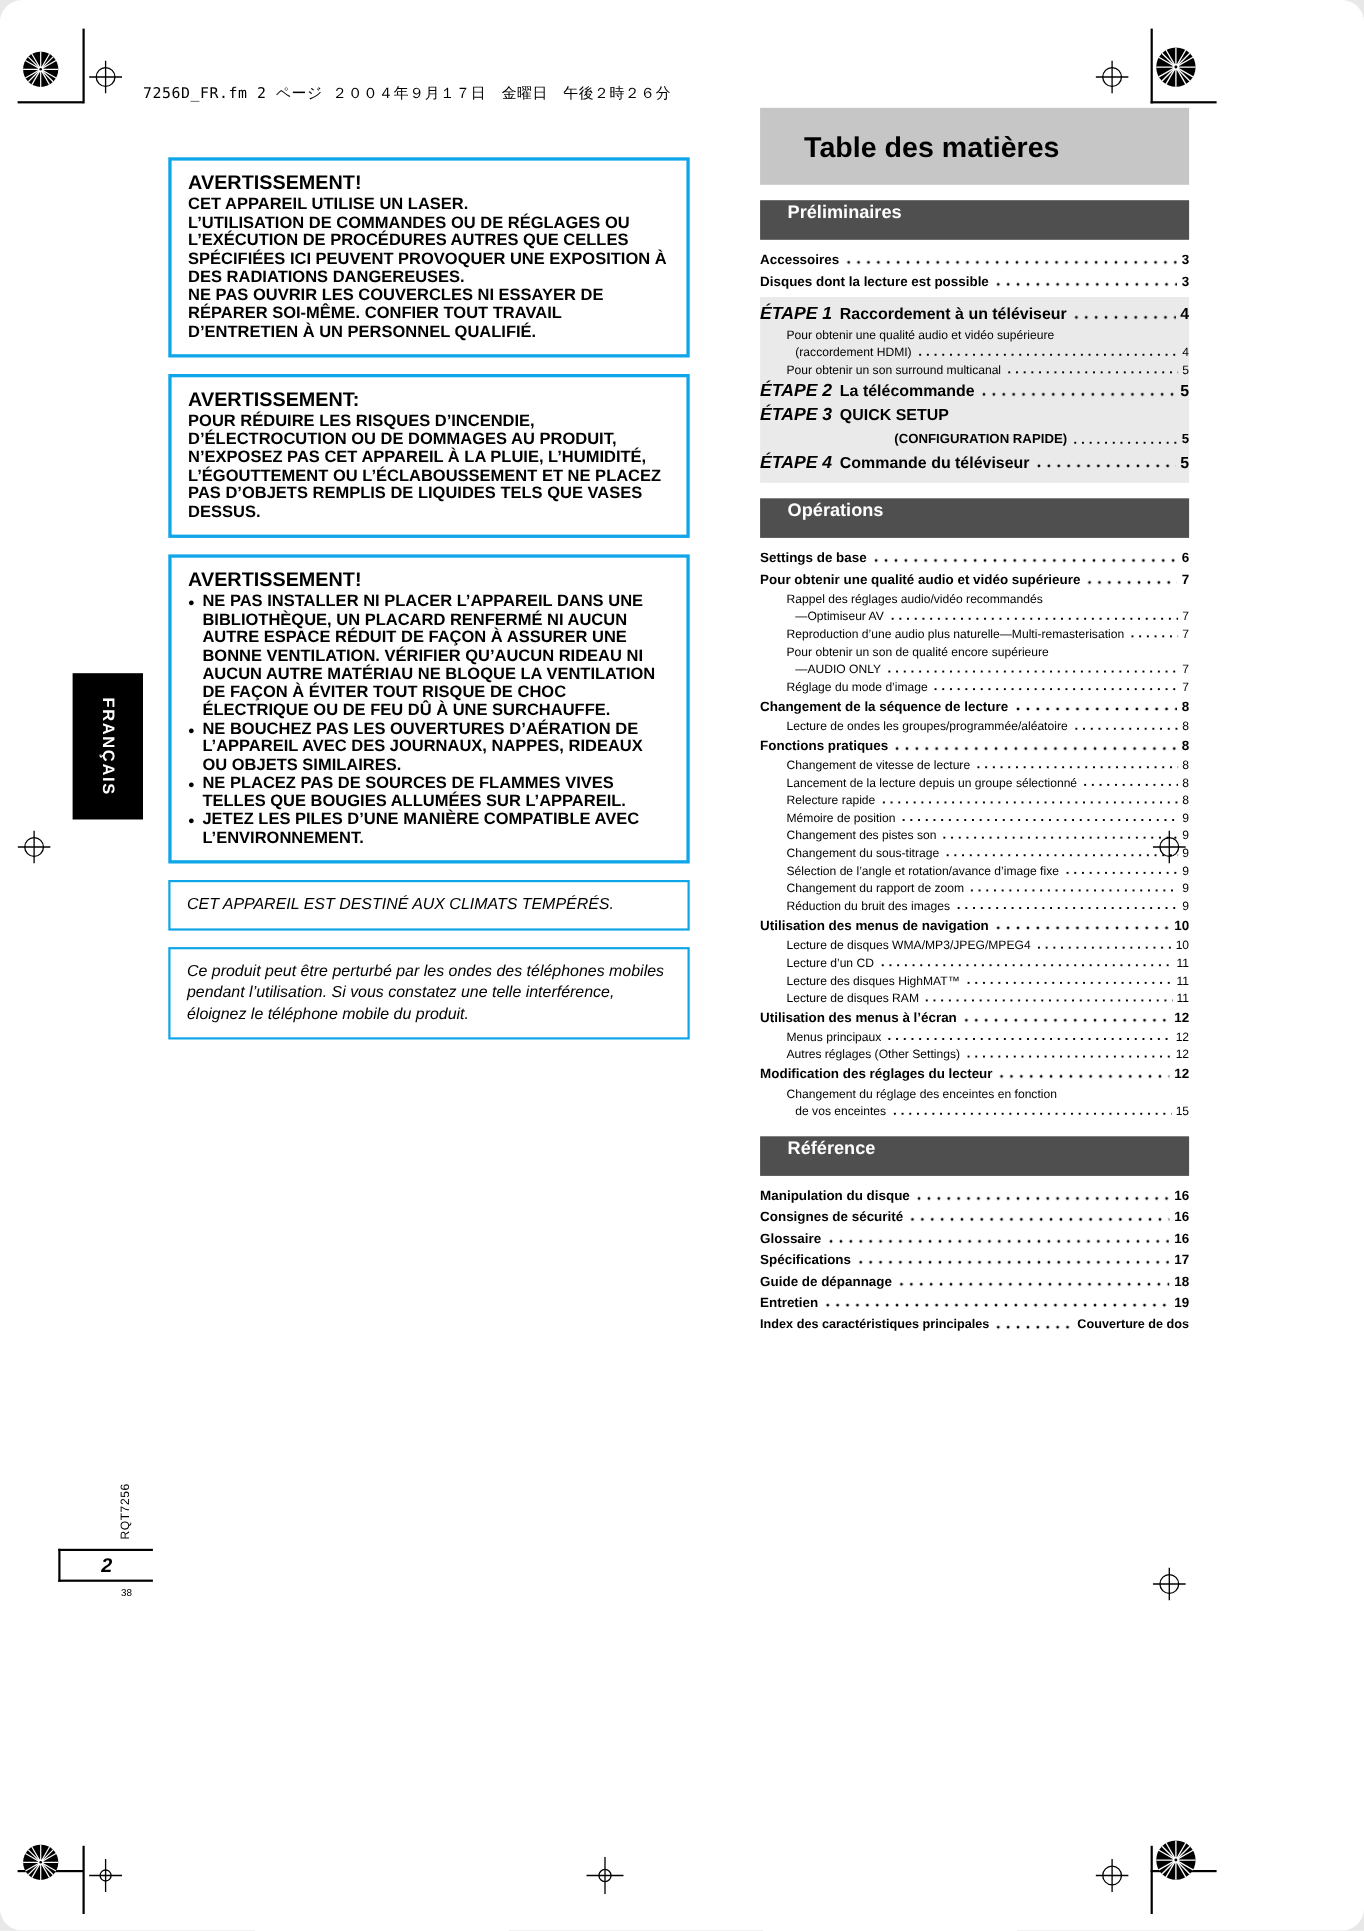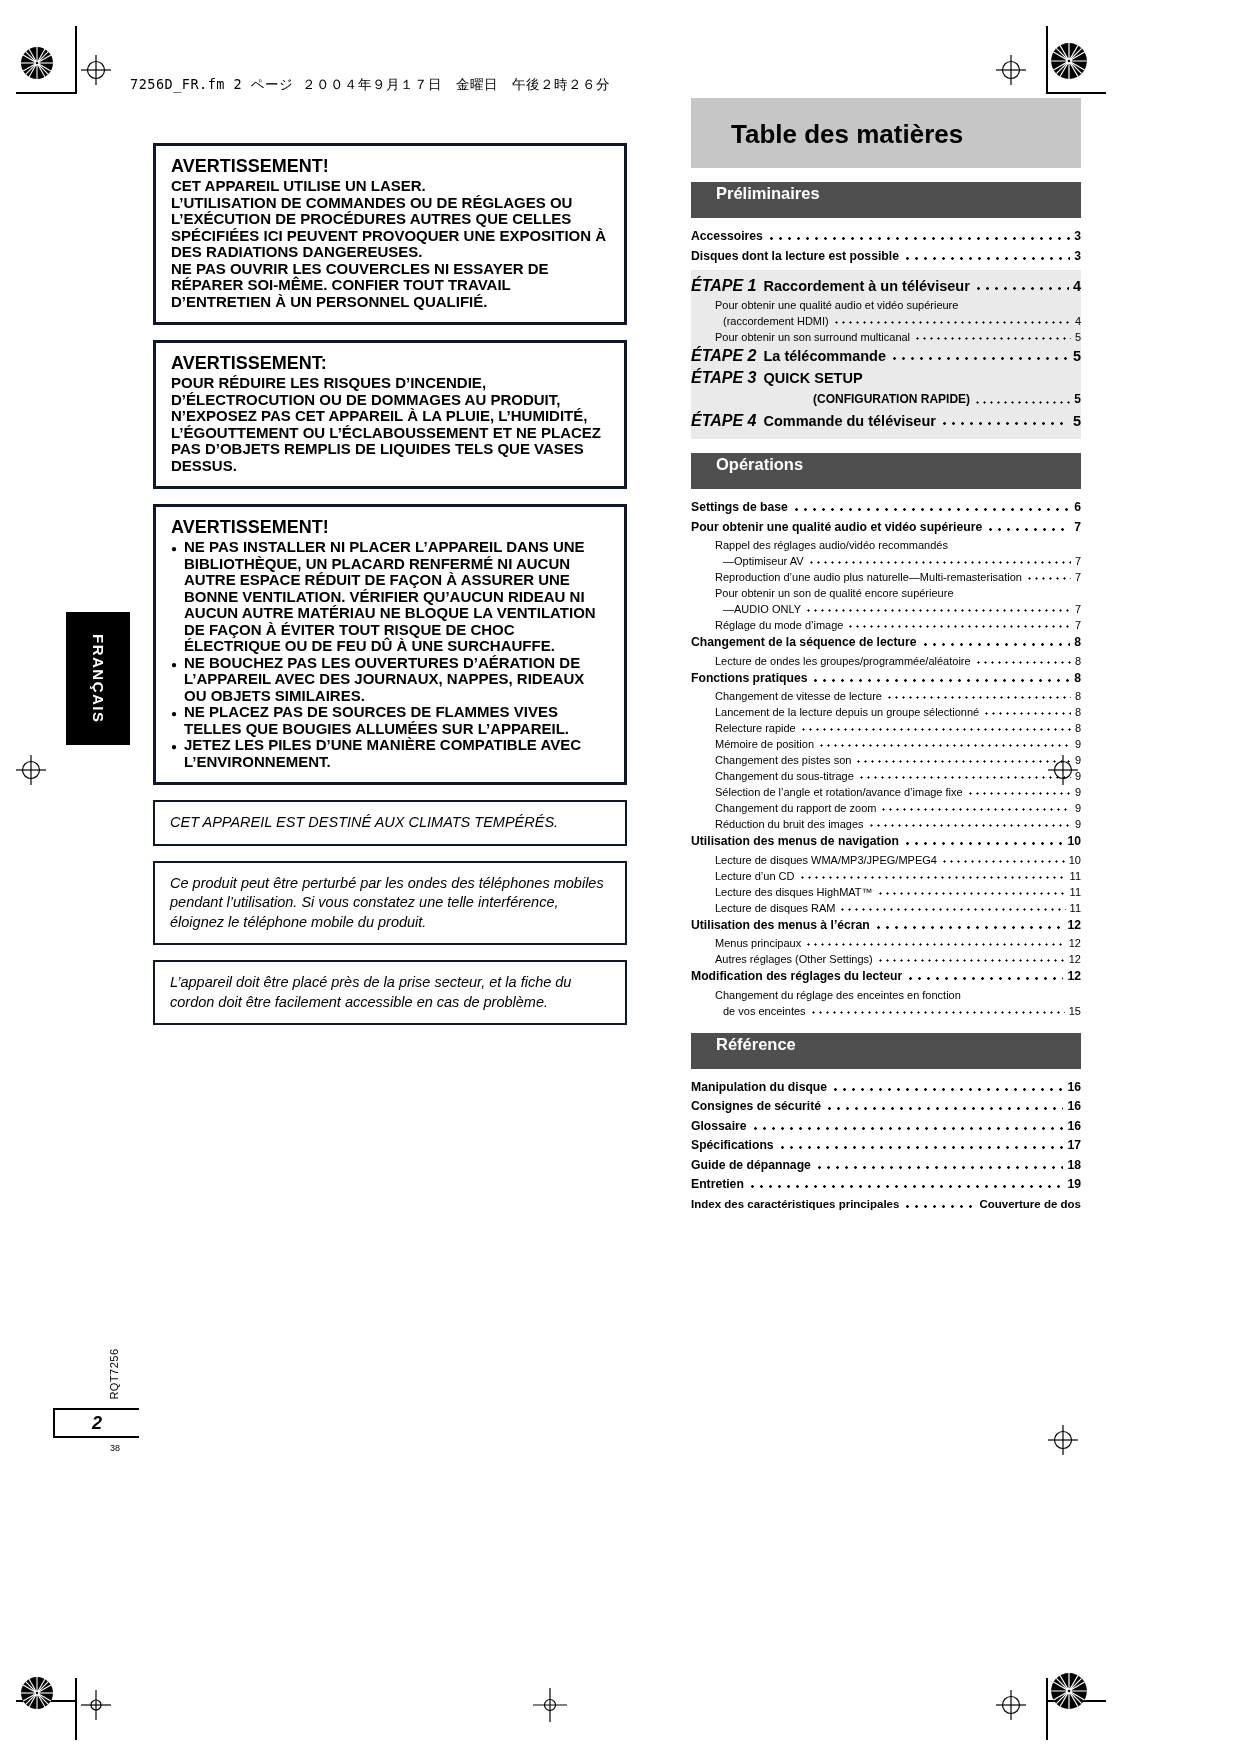--- a/index.html
+++ b/index.html
@@ -1,36 +1,37 @@
 <!DOCTYPE html>
 <html><head>
 <meta charset="utf-8">
 <style>
   html,body { margin:0; padding:0; background:#e8e8e8; }
   .page {
     position:relative; width:1240px; height:1755px; margin:0 auto;
     background:#ffffff; overflow:hidden; color:#000;
     font-family:"Liberation Sans", sans-serif;
+    border-radius:20px;
   }
 
   
   .mark { position:absolute; line-height:0; }
   .cropline { position:absolute; background:#000; }
 
   
   .print-header {
     position:absolute; left:130px; top:76px;
     font-family:"DejaVu Sans Mono", monospace;
     font-size:13.5px; letter-spacing:0.5px; white-space:nowrap;
   }
 
   
   .notices { position:absolute; left:153px; top:143px; width:474px; }
   .notice {
-    border:3px solid #0f172a; padding:8px 15px 12px 15px; margin-bottom:15px;
+    border:3px solid #0ea5e9; padding:8px 15px 12px 15px; margin-bottom:15px;
     box-sizing:border-box;
   }
   .notice.thin { border-width:2px; padding:11px 15px; }
   .notice-title { font-size:18px; font-weight:bold; line-height:24px; }
   .nline { font-size:15px; font-weight:bold; line-height:16.5px; }
   .plain .nline { font-weight:normal; font-size:14.5px; line-height:19.5px;font-style:italic; }
   .bullet-item { position:relative; padding-left:13px; font-size:15px; font-weight:bold; line-height:16.5px; }
   .bdot { position:absolute; left:0; top:2px; font-size:10px; }
 
   
@@ -269,23 +270,20 @@
     </section>
 
     <section class="notice thin plain">
       <div class="nline">CET APPAREIL EST DESTINÉ AUX CLIMATS TEMPÉRÉS.</div>
     </section>
 
     <section class="notice thin plain">
       <div class="nline">Ce produit peut être perturbé par les ondes des téléphones mobiles pendant l’utilisation. Si vous constatez une telle interférence, éloignez le téléphone mobile du produit.</div>
     </section>
 
-    <section class="notice thin plain">
-      <div class="nline">L’appareil doit être placé près de la prise secteur, et la fiche du cordon doit être facilement accessible en cas de problème.</div>
-    </section>
   </div>
 
   <div class="lang-tab">
     <span>FRANÇAIS</span>
   </div>
 
   <div class="toc">
     <div class="toc-title">Table des matières</div>
     <div>
         <div class="toc-bar"><span>Préliminaires</span></div>

